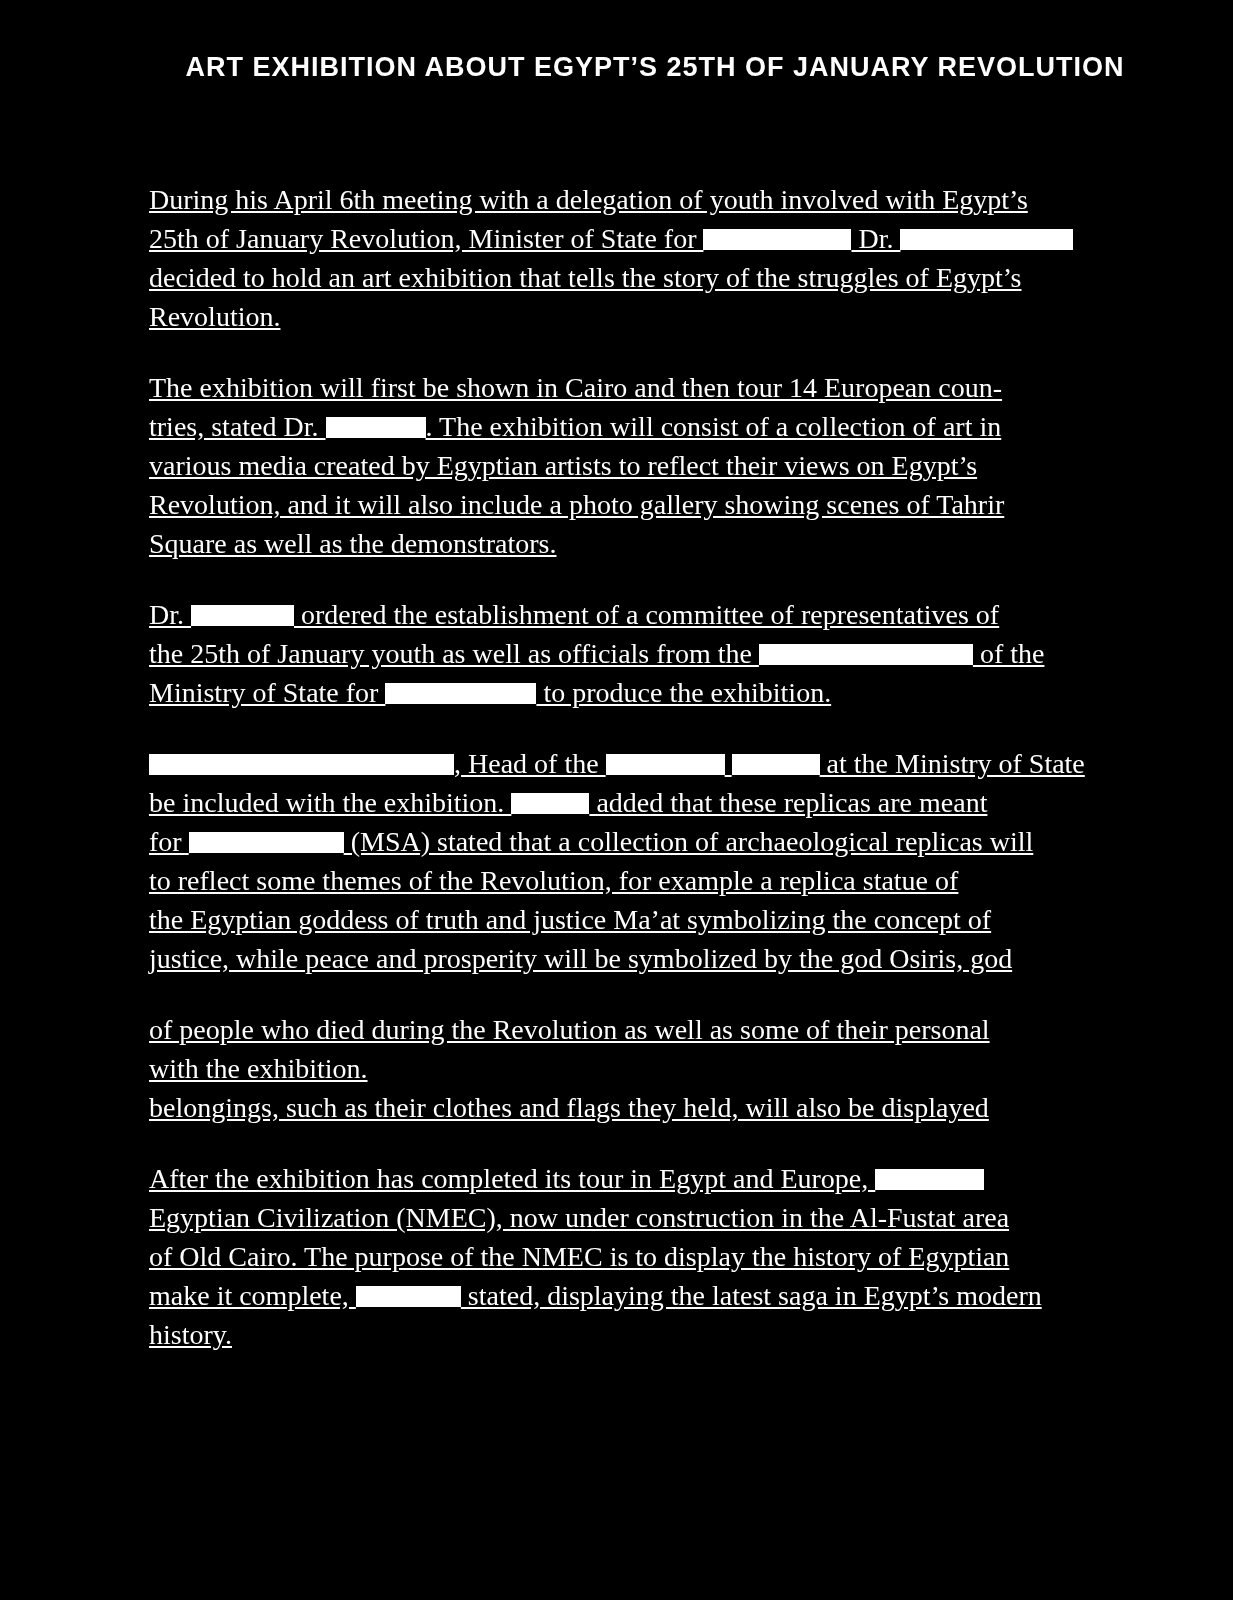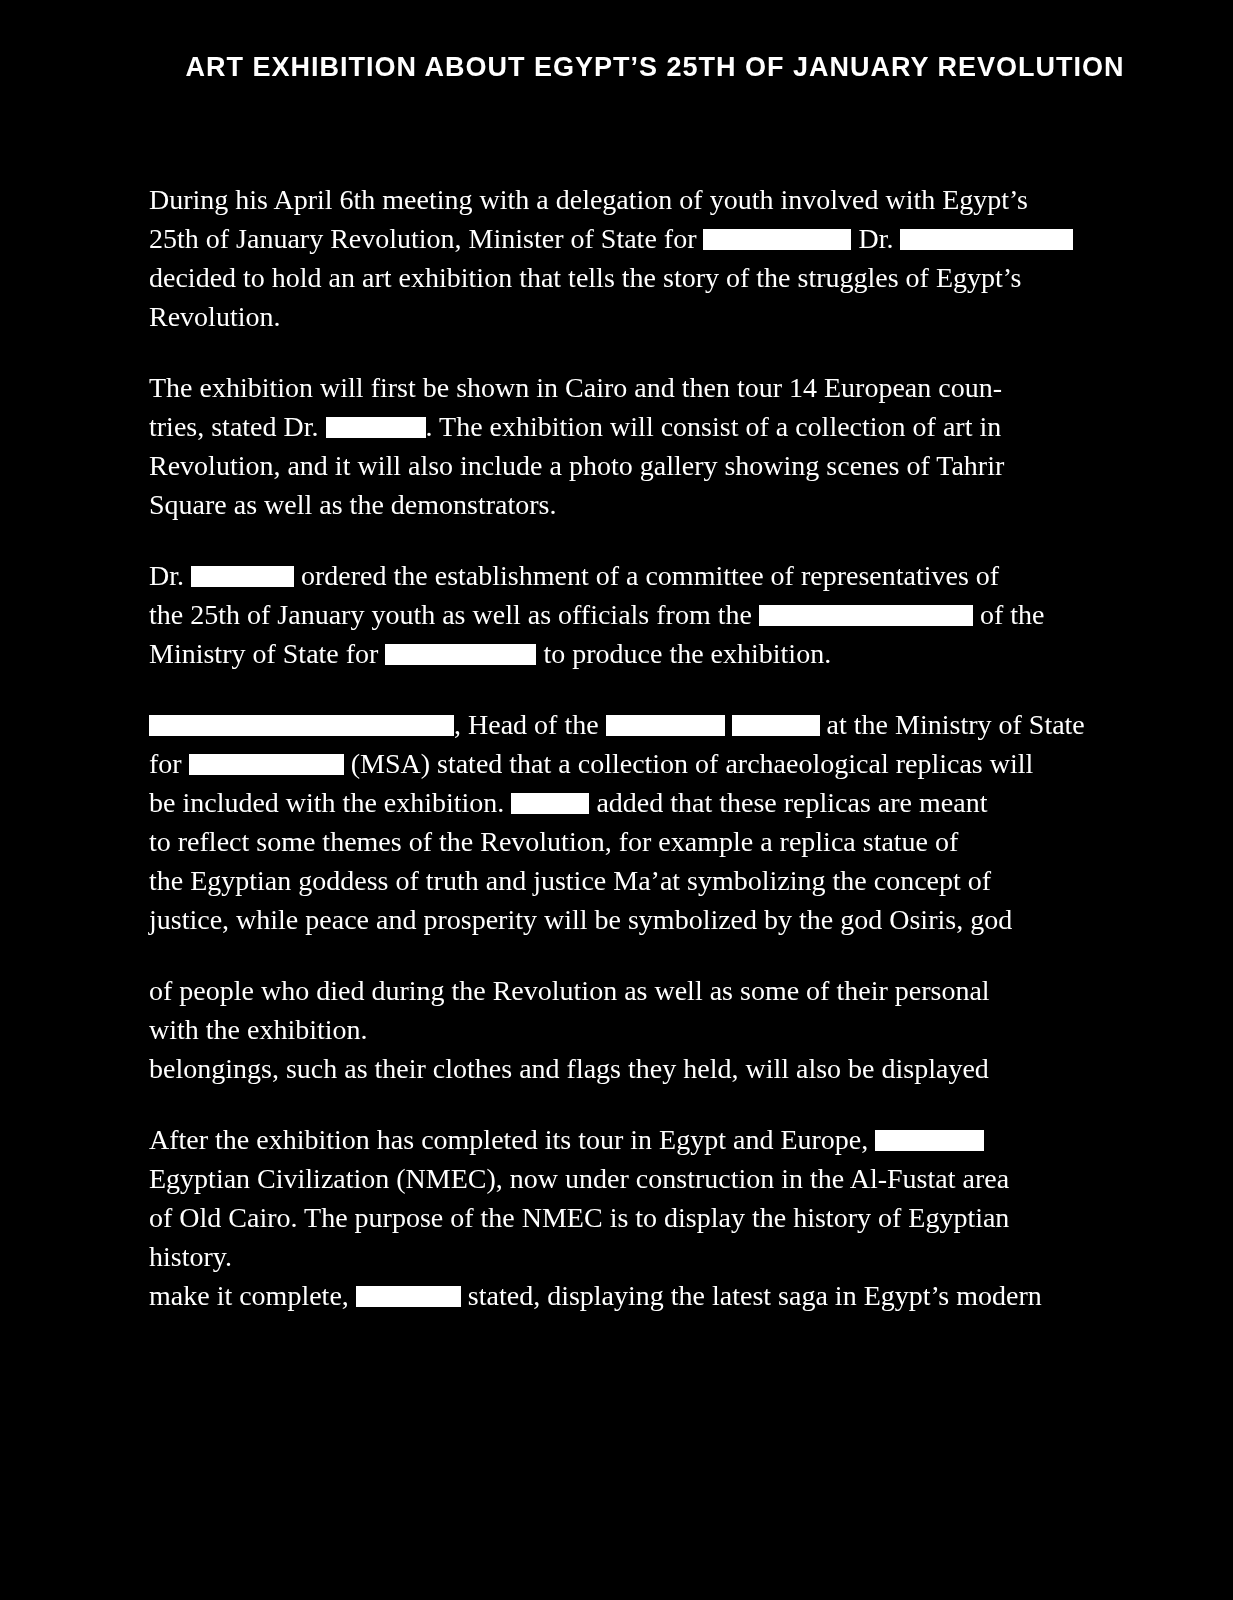--- a/index.html
+++ b/index.html
@@ -31,20 +31,21 @@
     line-height: 30px;
     text-align: center;
     color: #ffffff;
   }
   .content {
     margin: 98px 0 0 125px;
     width: 1012px;
   }
   .para {
     margin: 10px 0 32px 0;
+    text-decoration: underline;
   }
   .line {
     font-size: 28px;
     line-height: 39px;
     white-space: pre;
     color: #ffffff;
   }
   .redact {
     display: inline-block;
     height: 21px;
@@ -62,42 +63,43 @@
   <main class="content">
       <div class="para">
         <div class="line"><span>During his April 6th meeting with a delegation of youth involved with Egypt’s</span></div>
         <div class="line"><span>25th of January Revolution, Minister of State for </span><span class="redact" style="width: 148px; background: rgb(255, 255, 255);"></span><span> Dr. </span><span class="redact" style="width: 173px; background: rgb(255, 255, 255);"></span></div>
         <div class="line"><span>decided to hold an art exhibition that tells the story of the struggles of Egypt’s</span></div>
         <div class="line"><span>Revolution.</span></div>
       </div>
       <div class="para">
         <div class="line"><span>The exhibition will first be shown in Cairo and then tour 14 European coun-</span></div>
         <div class="line"><span>tries, stated Dr. </span><span class="redact" style="width: 100px; background: rgb(255, 255, 255);"></span><span>. The exhibition will consist of a collection of art in</span></div>
+        <div class="line"><span>various media created by Egyptian artists to reflect their views on Egypt’s</span></div>
         <div class="line"><span>Revolution, and it will also include a photo gallery showing scenes of Tahrir</span></div>
         <div class="line"><span>Square as well as the demonstrators.</span></div>
       </div>
       <div class="para">
         <div class="line"><span>Dr. </span><span class="redact" style="width: 103px; background: rgb(255, 255, 255);"></span><span> ordered the establishment of a committee of representatives of</span></div>
         <div class="line"><span>the 25th of January youth as well as officials from the </span><span class="redact" style="width: 214px; background: rgb(255, 255, 255);"></span><span> of the</span></div>
         <div class="line"><span>Ministry of State for </span><span class="redact" style="width: 151px; background: rgb(255, 255, 255);"></span><span> to produce the exhibition.</span></div>
       </div>
       <div class="para">
         <div class="line"><span class="redact" style="width: 305px; background: rgb(255, 255, 255);"></span><span>, Head of the </span><span class="redact" style="width: 119px; background: rgb(255, 255, 255);"></span><span> </span><span class="redact" style="width: 88px; background: rgb(255, 255, 255);"></span><span> at the Ministry of State</span></div>
+        <div class="line"><span>be included with the exhibition. </span><span class="redact" style="width: 78px; background: rgb(255, 255, 255);"></span><span> added that these replicas are meant</span></div>
         <div class="line"><span>for </span><span class="redact" style="width: 155px; background: rgb(255, 255, 255);"></span><span> (MSA) stated that a collection of archaeological replicas will</span></div>
-        <div class="line"><span>be included with the exhibition. </span><span class="redact" style="width: 78px; background: rgb(255, 255, 255);"></span><span> added that these replicas are meant</span></div>
         <div class="line"><span>to reflect some themes of the Revolution, for example a replica statue of</span></div>
         <div class="line"><span>the Egyptian goddess of truth and justice Ma’at symbolizing the concept of</span></div>
         <div class="line"><span>justice, while peace and prosperity will be symbolized by the god Osiris, god</span></div>
       </div>
       <div class="para">
         <div class="line"><span>of people who died during the Revolution as well as some of their personal</span></div>
         <div class="line"><span>with the exhibition.</span></div>
         <div class="line"><span>belongings, such as their clothes and flags they held, will also be displayed</span></div>
       </div>
       <div class="para">
         <div class="line"><span>After the exhibition has completed its tour in Egypt and Europe, </span><span class="redact" style="width: 109px; background: rgb(255, 255, 255);"></span></div>
         <div class="line"><span>Egyptian Civilization (NMEC), now under construction in the Al-Fustat area</span></div>
         <div class="line"><span>of Old Cairo. The purpose of the NMEC is to display the history of Egyptian</span></div>
+        <div class="line"><span>make it complete, </span><span class="redact" style="width: 105px; background: rgb(255, 255, 255);"></span><span> stated, displaying the latest saga in Egypt’s modern</span></div>
         <div class="line"><span>history.</span></div>
-        <div class="line"><span>make it complete, </span><span class="redact" style="width: 105px; background: rgb(255, 255, 255);"></span><span> stated, displaying the latest saga in Egypt’s modern</span></div>
       </div>
     </main>
 </div>
 
 </body></html>

